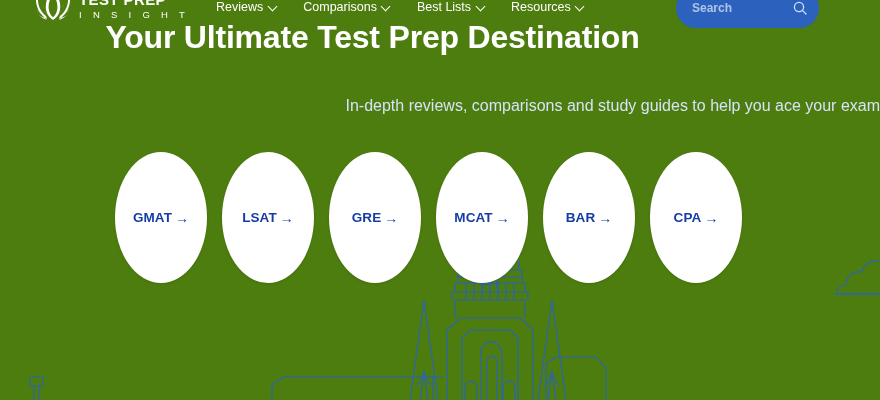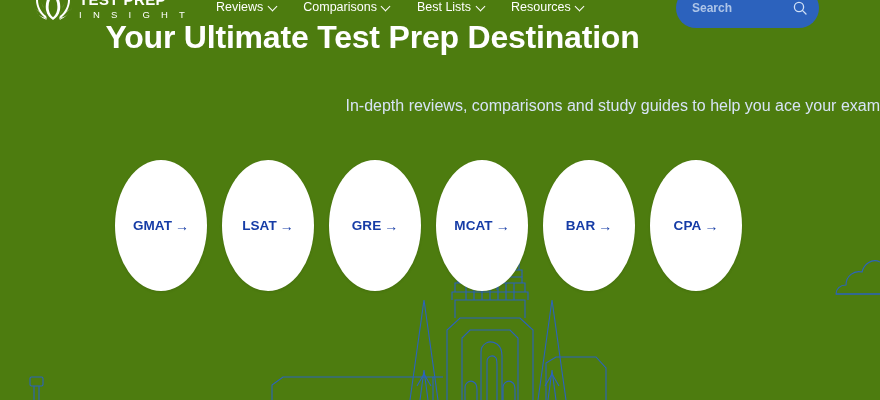--- a/index.html
+++ b/index.html
@@ -159,21 +159,21 @@
     font-size: 16px;
     font-weight: normal;
     z-index: 5;
     margin-top: 21px;
   }
 
   
   #ovals {
     position: absolute;
     left: 115px;
-    top: 160px;
+    top: 152px;
     display: flex;
     gap: 15px;
     z-index: 5;
   }
   .oval {
     width: 92px;
     height: 131px;
     background: #ffffff;
     border-radius: 50%;
     display: flex;

